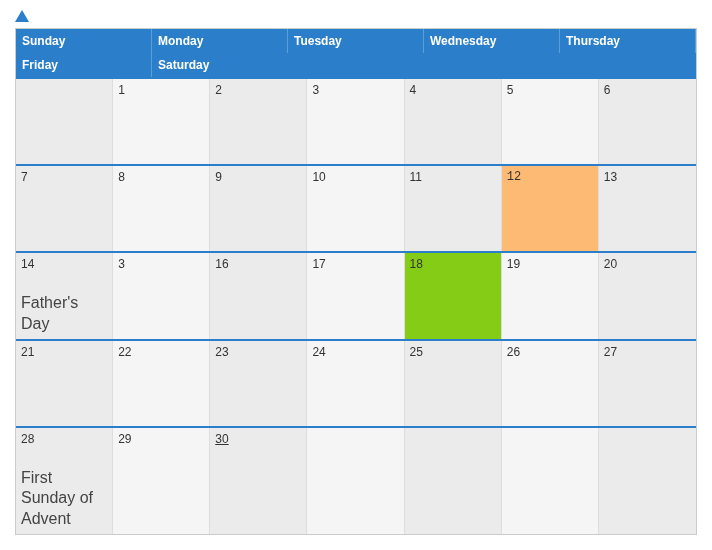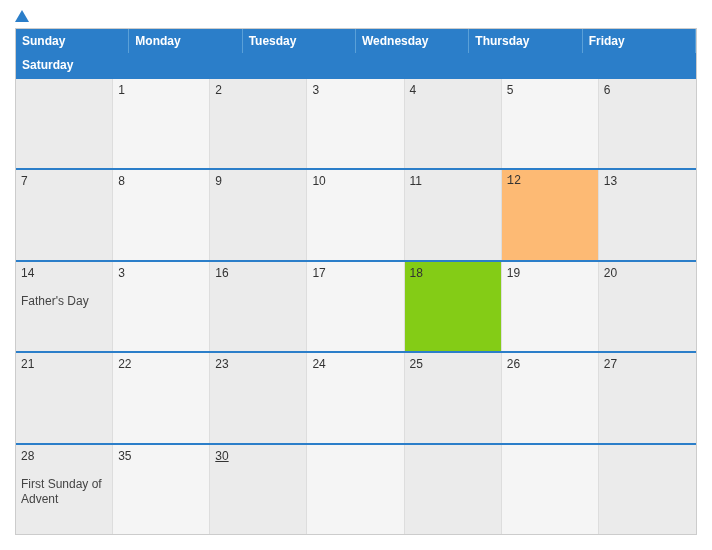--- a/index.html
+++ b/index.html
@@ -65,21 +65,21 @@
 
     .calendar {
       border: 1px solid #ccc;
       flex: 1;
       display: flex;
       flex-direction: column;
     }
 
     .cal-header-row {
       display: grid;
-      grid-template-columns: repeat(6, 1fr);
+      grid-template-columns: repeat(5, 1fr);
       background: #2b7ec9;
     }
 
     .cal-header-cell {
       color: #fff;
       font-size: 12px;
       padding: 5px 6px;
       font-weight: bold;
       border-right: 1px solid #5aa0d8;
     }
@@ -120,23 +120,23 @@
       background: #f5f5f5;
     }
 
     .cal-day-num {
       font-size: 12px;
       font-weight: normal;
       margin-bottom: 2px;
     }
 
     .cal-event {
-      font-size: 12px;
+      font-size: 16px;
       color: #444;
-      margin-top: 12px;
+      margin-top: 20px;
       line-height: 1.3;
     }
   </style>
 </head>
 <body>
 
 <div class="header">
   <div class="logo">
     <span class="logo-general"></span>
     <span class="logo-blue">
@@ -251,21 +251,21 @@
         <div class="cal-cell" style="background: rgb(235, 235, 235);">
           <div class="cal-day-num">27</div>
         </div>
       </div>
       <div class="cal-week">
         <div class="cal-cell" style="background: rgb(235, 235, 235);">
           <div class="cal-day-num">28</div>
           <div class="cal-event">First Sunday of Advent</div>
         </div>
         <div class="cal-cell" style="background: rgb(245, 245, 245);">
-          <div class="cal-day-num">35</div>
+          <div class="cal-day-num">29</div>
         </div>
         <div class="cal-cell" style="background: rgb(235, 235, 235); text-decoration: underline;">
           <div class="cal-day-num">30</div>
         </div>
         <div class="cal-cell" style="background: rgb(245, 245, 245);"></div>
         <div class="cal-cell" style="background: rgb(235, 235, 235);"></div>
         <div class="cal-cell" style="background: rgb(245, 245, 245);"></div>
         <div class="cal-cell" style="background: rgb(235, 235, 235);"></div>
       </div>
     </div>

